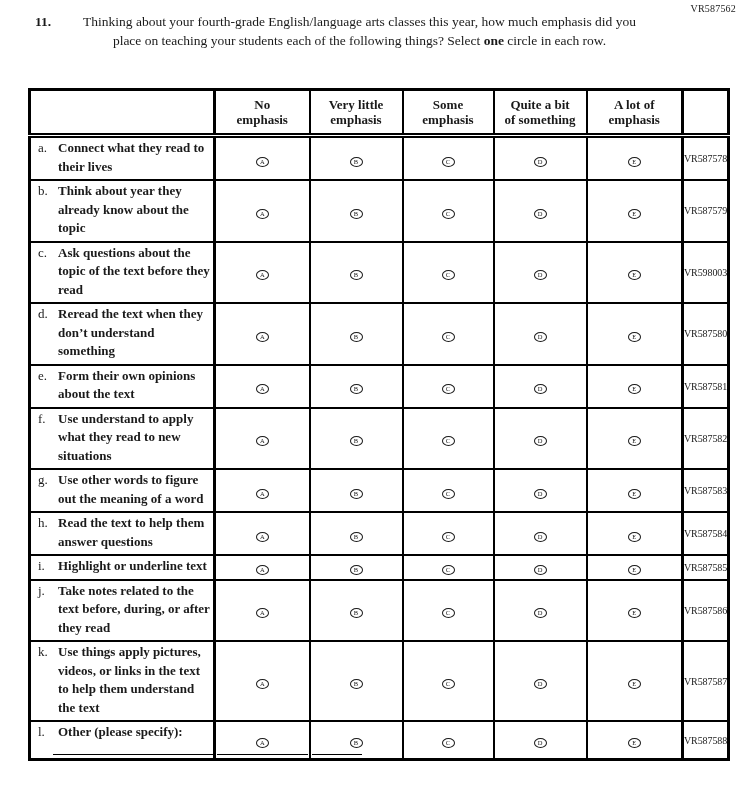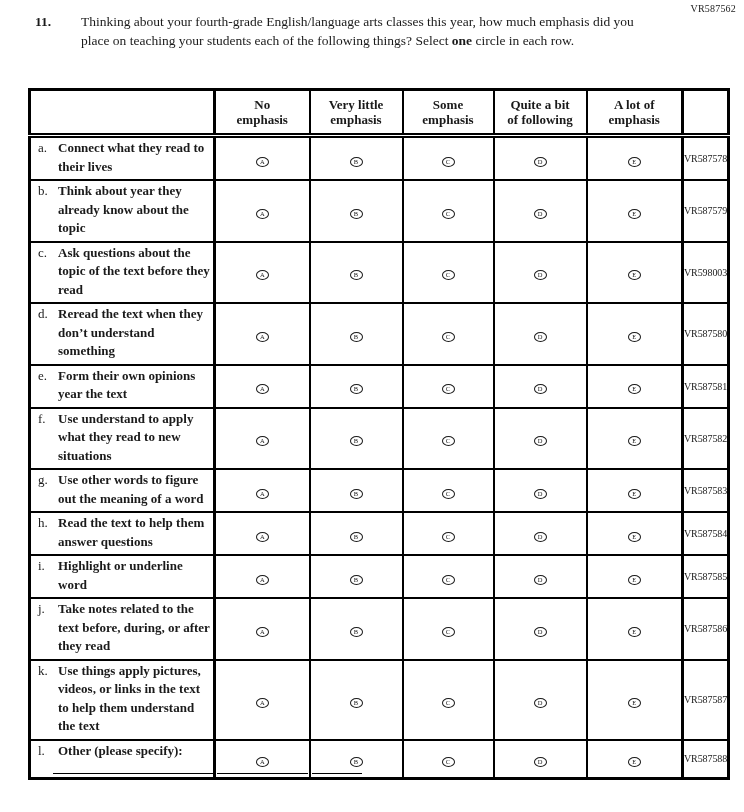--- a/index.html
+++ b/index.html
@@ -27,23 +27,23 @@
     left: 35px;
     width: 612px;
     display: flex;
     font-size: 13.5px;
     line-height: 18.5px;
   }
   .qnum {
     font-weight: bold;
     width: 22px;
     flex: 0 0 22px;
-    margin-right: 24px;
-  }
-  .qtext { flex: 1; }
+    margin-right: 15px;
+  }
+  .qtext { flex: 1; text-align: center; }
   .qtext b { font-weight: bold; }
 
   table.survey {
     position: absolute;
     top: 88px;
     left: 28px;
     width: 699px;
     border-collapse: collapse;
     table-layout: fixed;
     border: 3px solid #000;
@@ -149,21 +149,21 @@
   <thead>
     <tr>
       <th></th>
       <th>No
 emphasis</th>
       <th>Very little
 emphasis</th>
       <th>Some
 emphasis</th>
       <th>Quite a bit
-of following</th>
+of something</th>
       <th>A lot of
 emphasis</th>
       <th></th>
     </tr>
   </thead>
   <tbody>
   <tr>
     <td class="stub">
       <span class="stub-inner">
         <span class="row-letter">a.</span>
@@ -300,21 +300,21 @@
             <span class="cletter">E</span>
           </span>
     </td>
     <td class="vr">VR587580</td>
   </tr>
 
   <tr>
     <td class="stub">
       <span class="stub-inner">
         <span class="row-letter">e.</span>
-        <span class="row-text">Form their own opinions year the text</span>
+        <span class="row-text">Form their own opinions about the text</span>
       </span>
     </td>
     <td class="opt">
       <span class="circle">
             <span class="cletter">A</span>
           </span>
     </td>
     <td class="opt">
       <span class="circle">
             <span class="cletter">B</span>
@@ -440,21 +440,21 @@
             <span class="cletter">E</span>
           </span>
     </td>
     <td class="vr">VR587584</td>
   </tr>
 
   <tr>
     <td class="stub">
       <span class="stub-inner">
         <span class="row-letter">i.</span>
-        <span class="row-text">Highlight or underline word</span>
+        <span class="row-text">Highlight or underline text</span>
       </span>
     </td>
     <td class="opt">
       <span class="circle">
             <span class="cletter">A</span>
           </span>
     </td>
     <td class="opt">
       <span class="circle">
             <span class="cletter">B</span>

